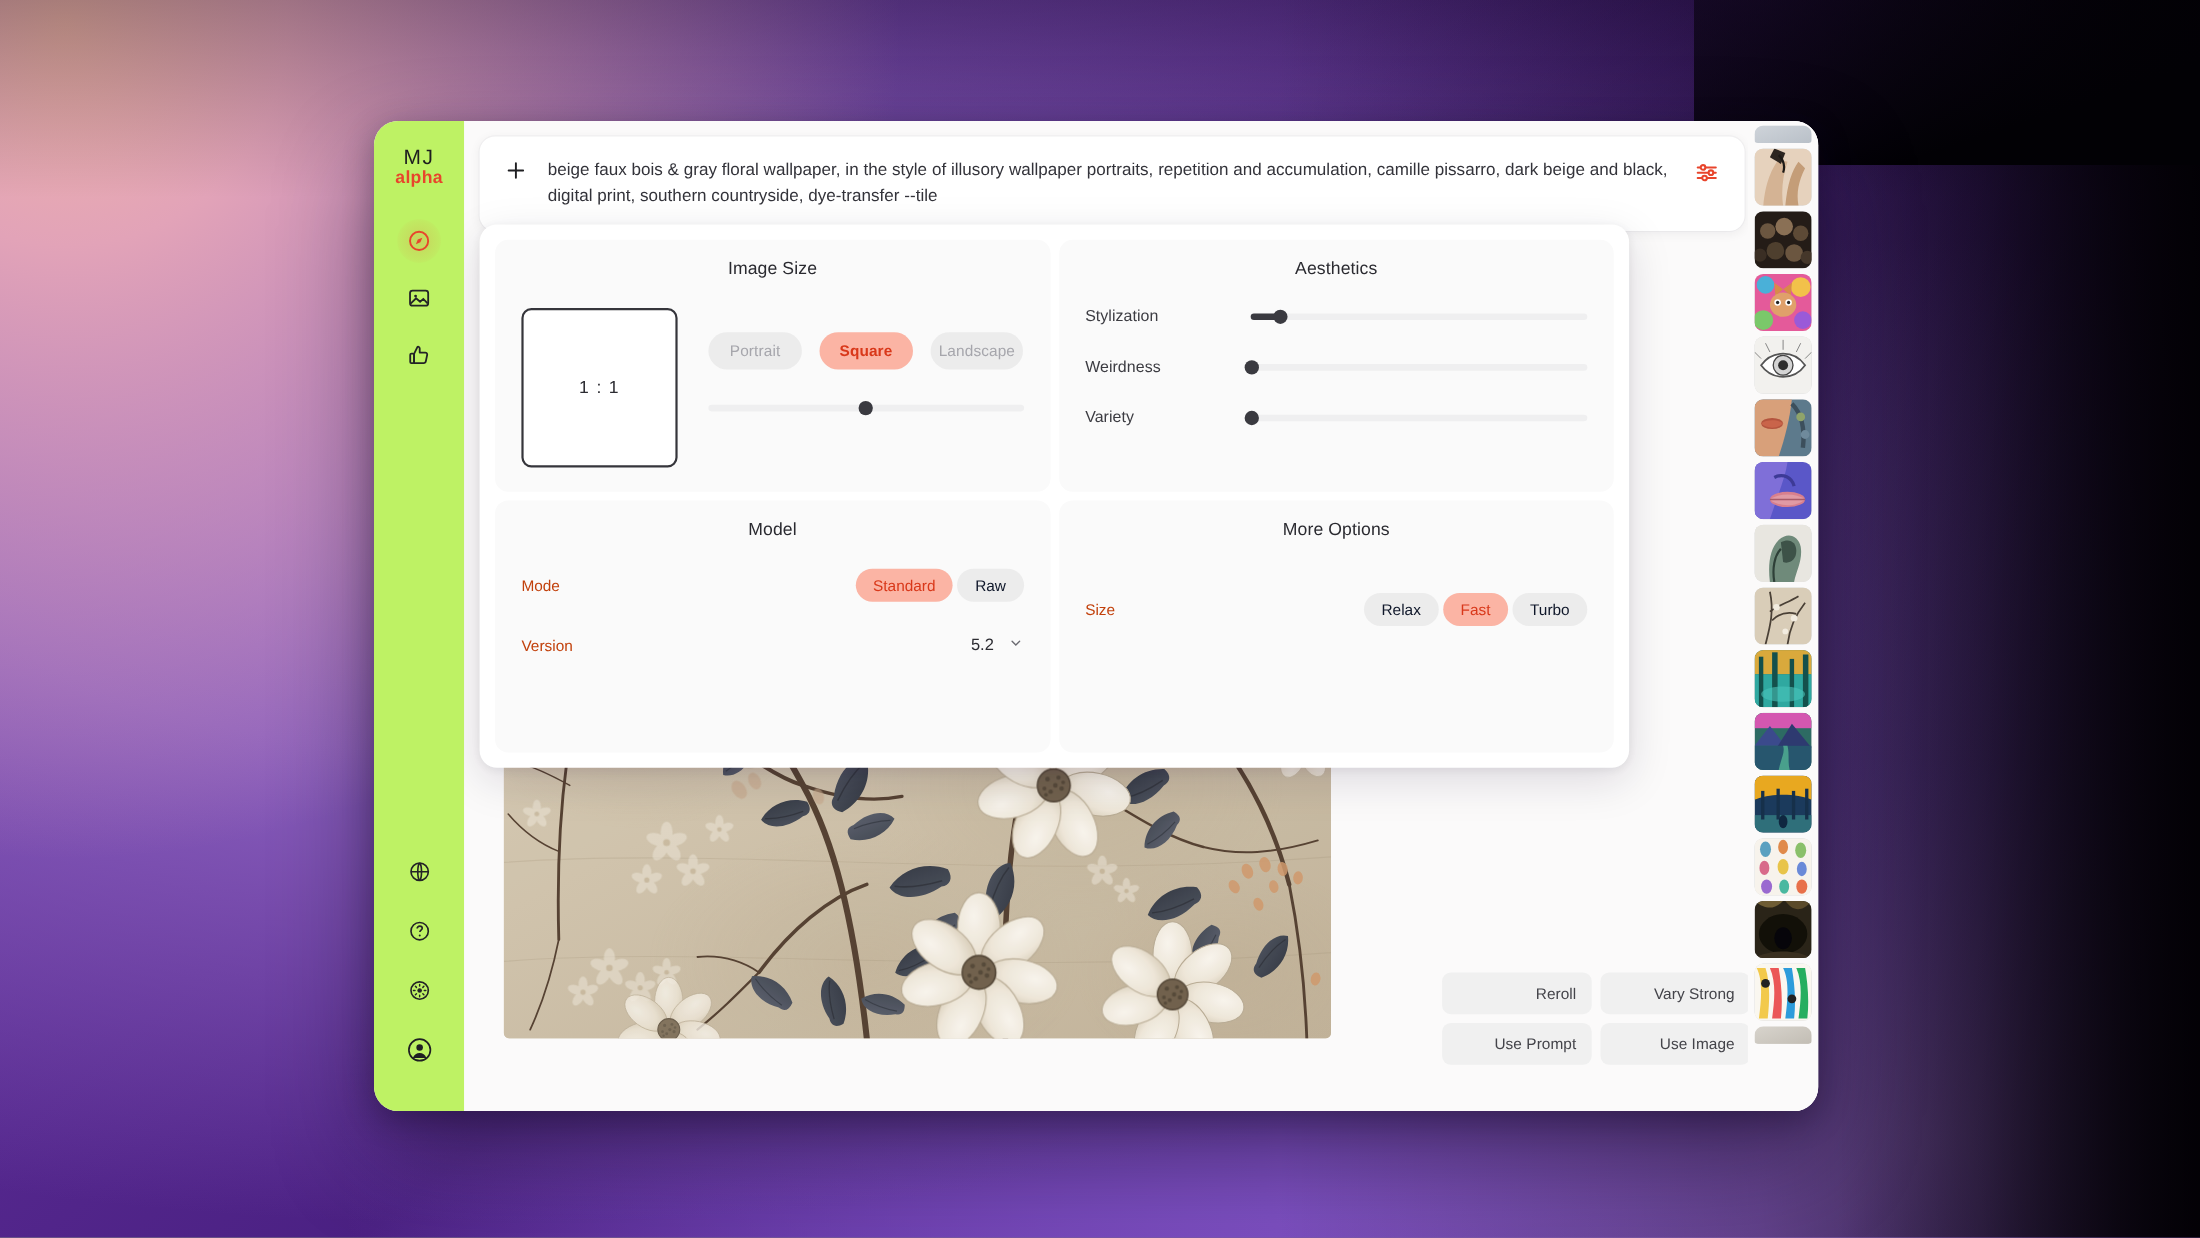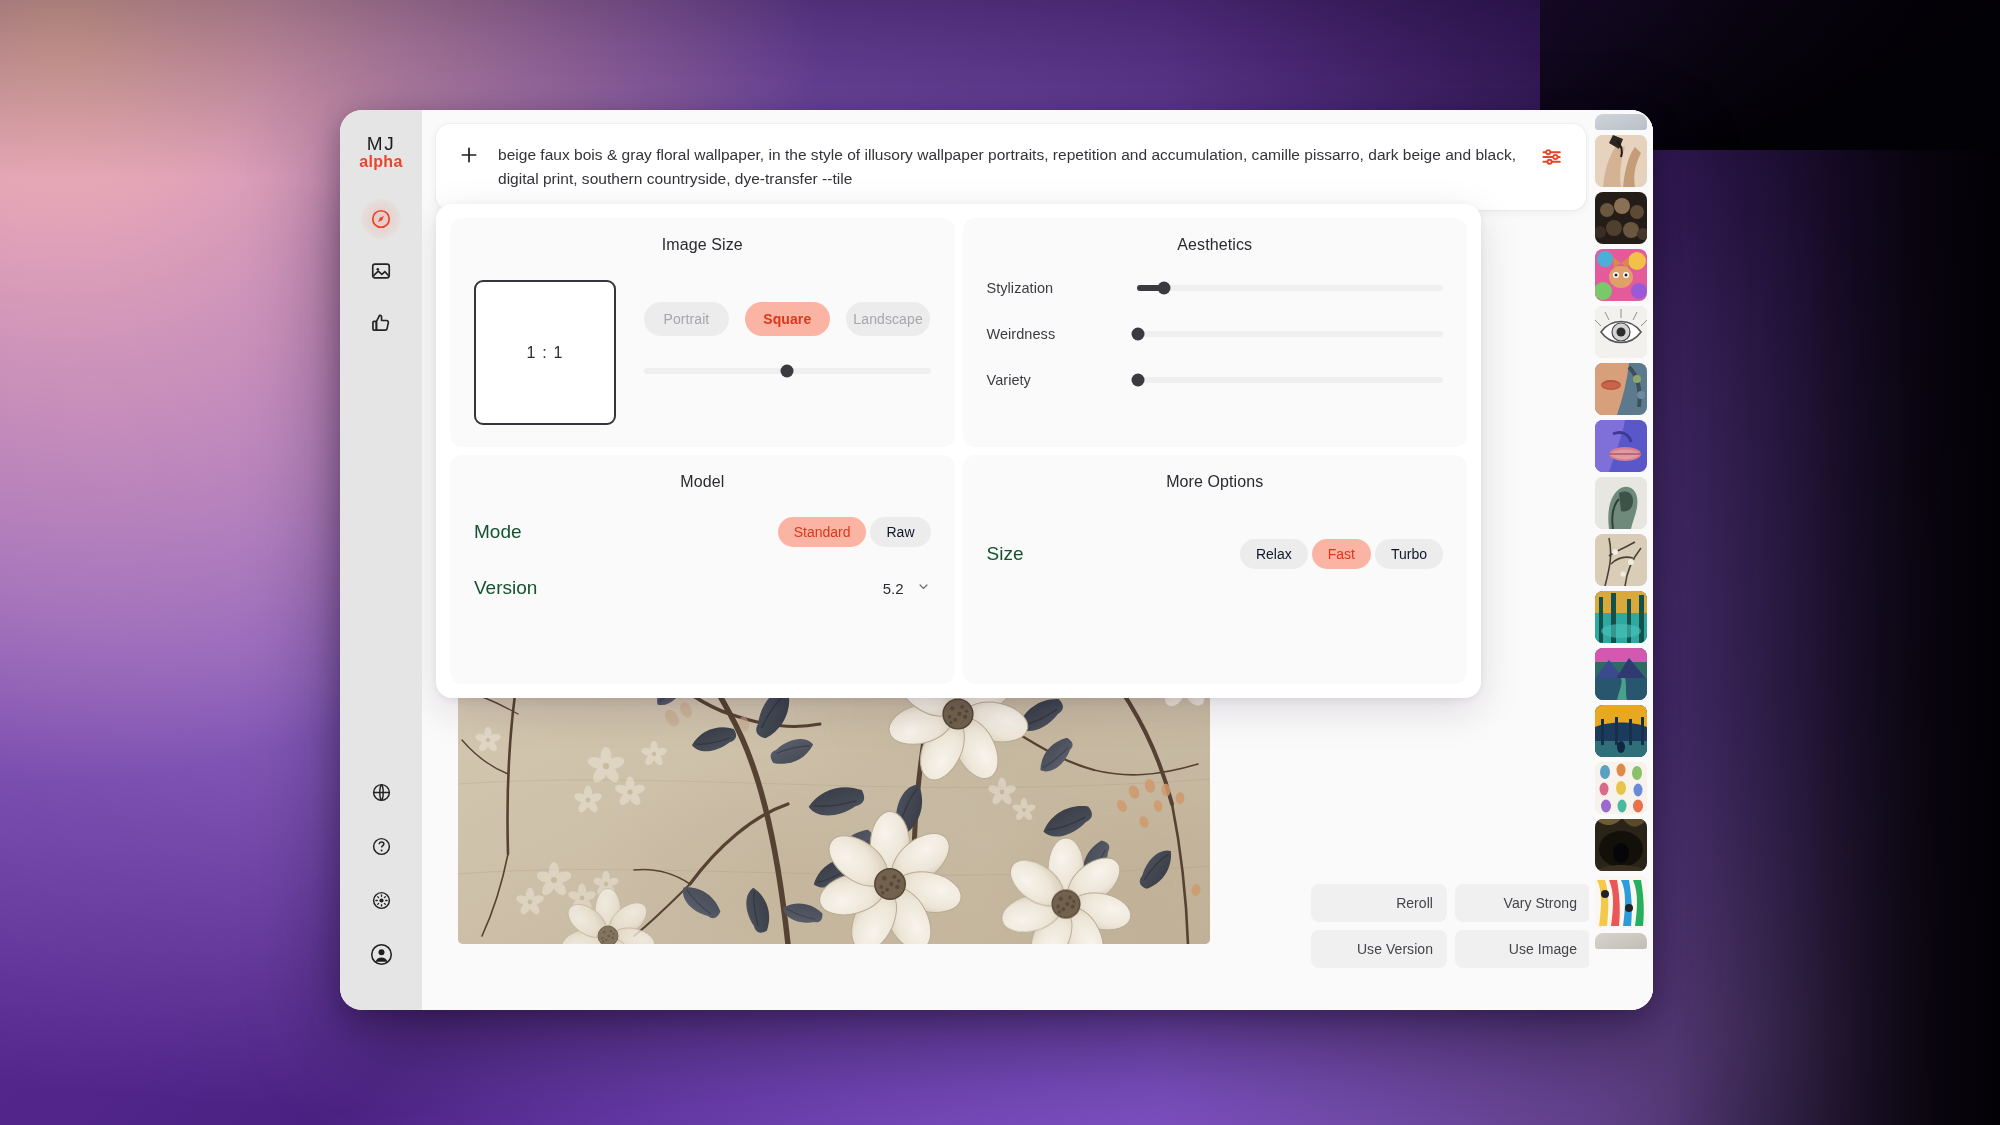--- a/index.html
+++ b/index.html
@@ -57,21 +57,21 @@
     border-radius: 22px;
     box-shadow: 0 40px 90px rgba(10,0,25,0.45), 0 8px 28px rgba(10,0,25,0.30);
     overflow: hidden;
     display: flex;
   }
 
   
   #sidebar {
     width: 82px;
     flex: 0 0 82px;
-    background: #e5e5e5;
+    background: #bef264;
     display: flex;
     flex-direction: column;
     align-items: center;
     padding-top: 24px;
     padding-bottom: 24px;
   }
   .logo-block { text-align: center; margin-bottom: 28px; user-select: none; }
   .logo-mj {
     font-size: 19px; letter-spacing: 1.5px; color: #1d1d1f;
     font-weight: 400; line-height: 1.05;
@@ -237,21 +237,21 @@
     letter-spacing: 0.05px;
   }
   .slider-row .track { flex: 1 1 auto; }
 
   
   .opt-row {
     display: flex; align-items: center; justify-content: space-between;
     margin-bottom: 30px;
   }
   .opt-row:last-child { margin-bottom: 0; }
-  .opt-label { font-size: 19px; color: #14532d; }
+  .opt-label { font-size: 14px; color: #c2410c; }
   .pill-group { display: flex; gap: 4px; }
   .pill {
     padding: 7px 16px;
     border-radius: 16px;
     font-size: 14px;
     background: #ececec;
     color: #0f172a;
     cursor: pointer;
   }
   .pill.active { background: #fbb4a4; color: #d9381a; font-weight: 400; }
@@ -711,21 +711,21 @@
 
           <rect width="752" height="390" fill="#b49c78" opacity="0.09"></rect>
           <rect width="752" height="390" fill="none"></rect>
         </svg>
       </div>
     </div>
 
     <div id="action-buttons">
       <div class="action-btn">Reroll</div>
       <div class="action-btn">Vary Strong</div>
-      <div class="action-btn">Use Version</div>
+      <div class="action-btn">Use Prompt</div>
       <div class="action-btn">Use Image</div>
     </div>
 
     <aside id="thumb-rail">
 
       <div class="thumb partial">
         <div class="fillart" style="background:linear-gradient(160deg,#cfd4da,#b9c0c8)"></div>
       </div>
 
       <div class="thumb">

